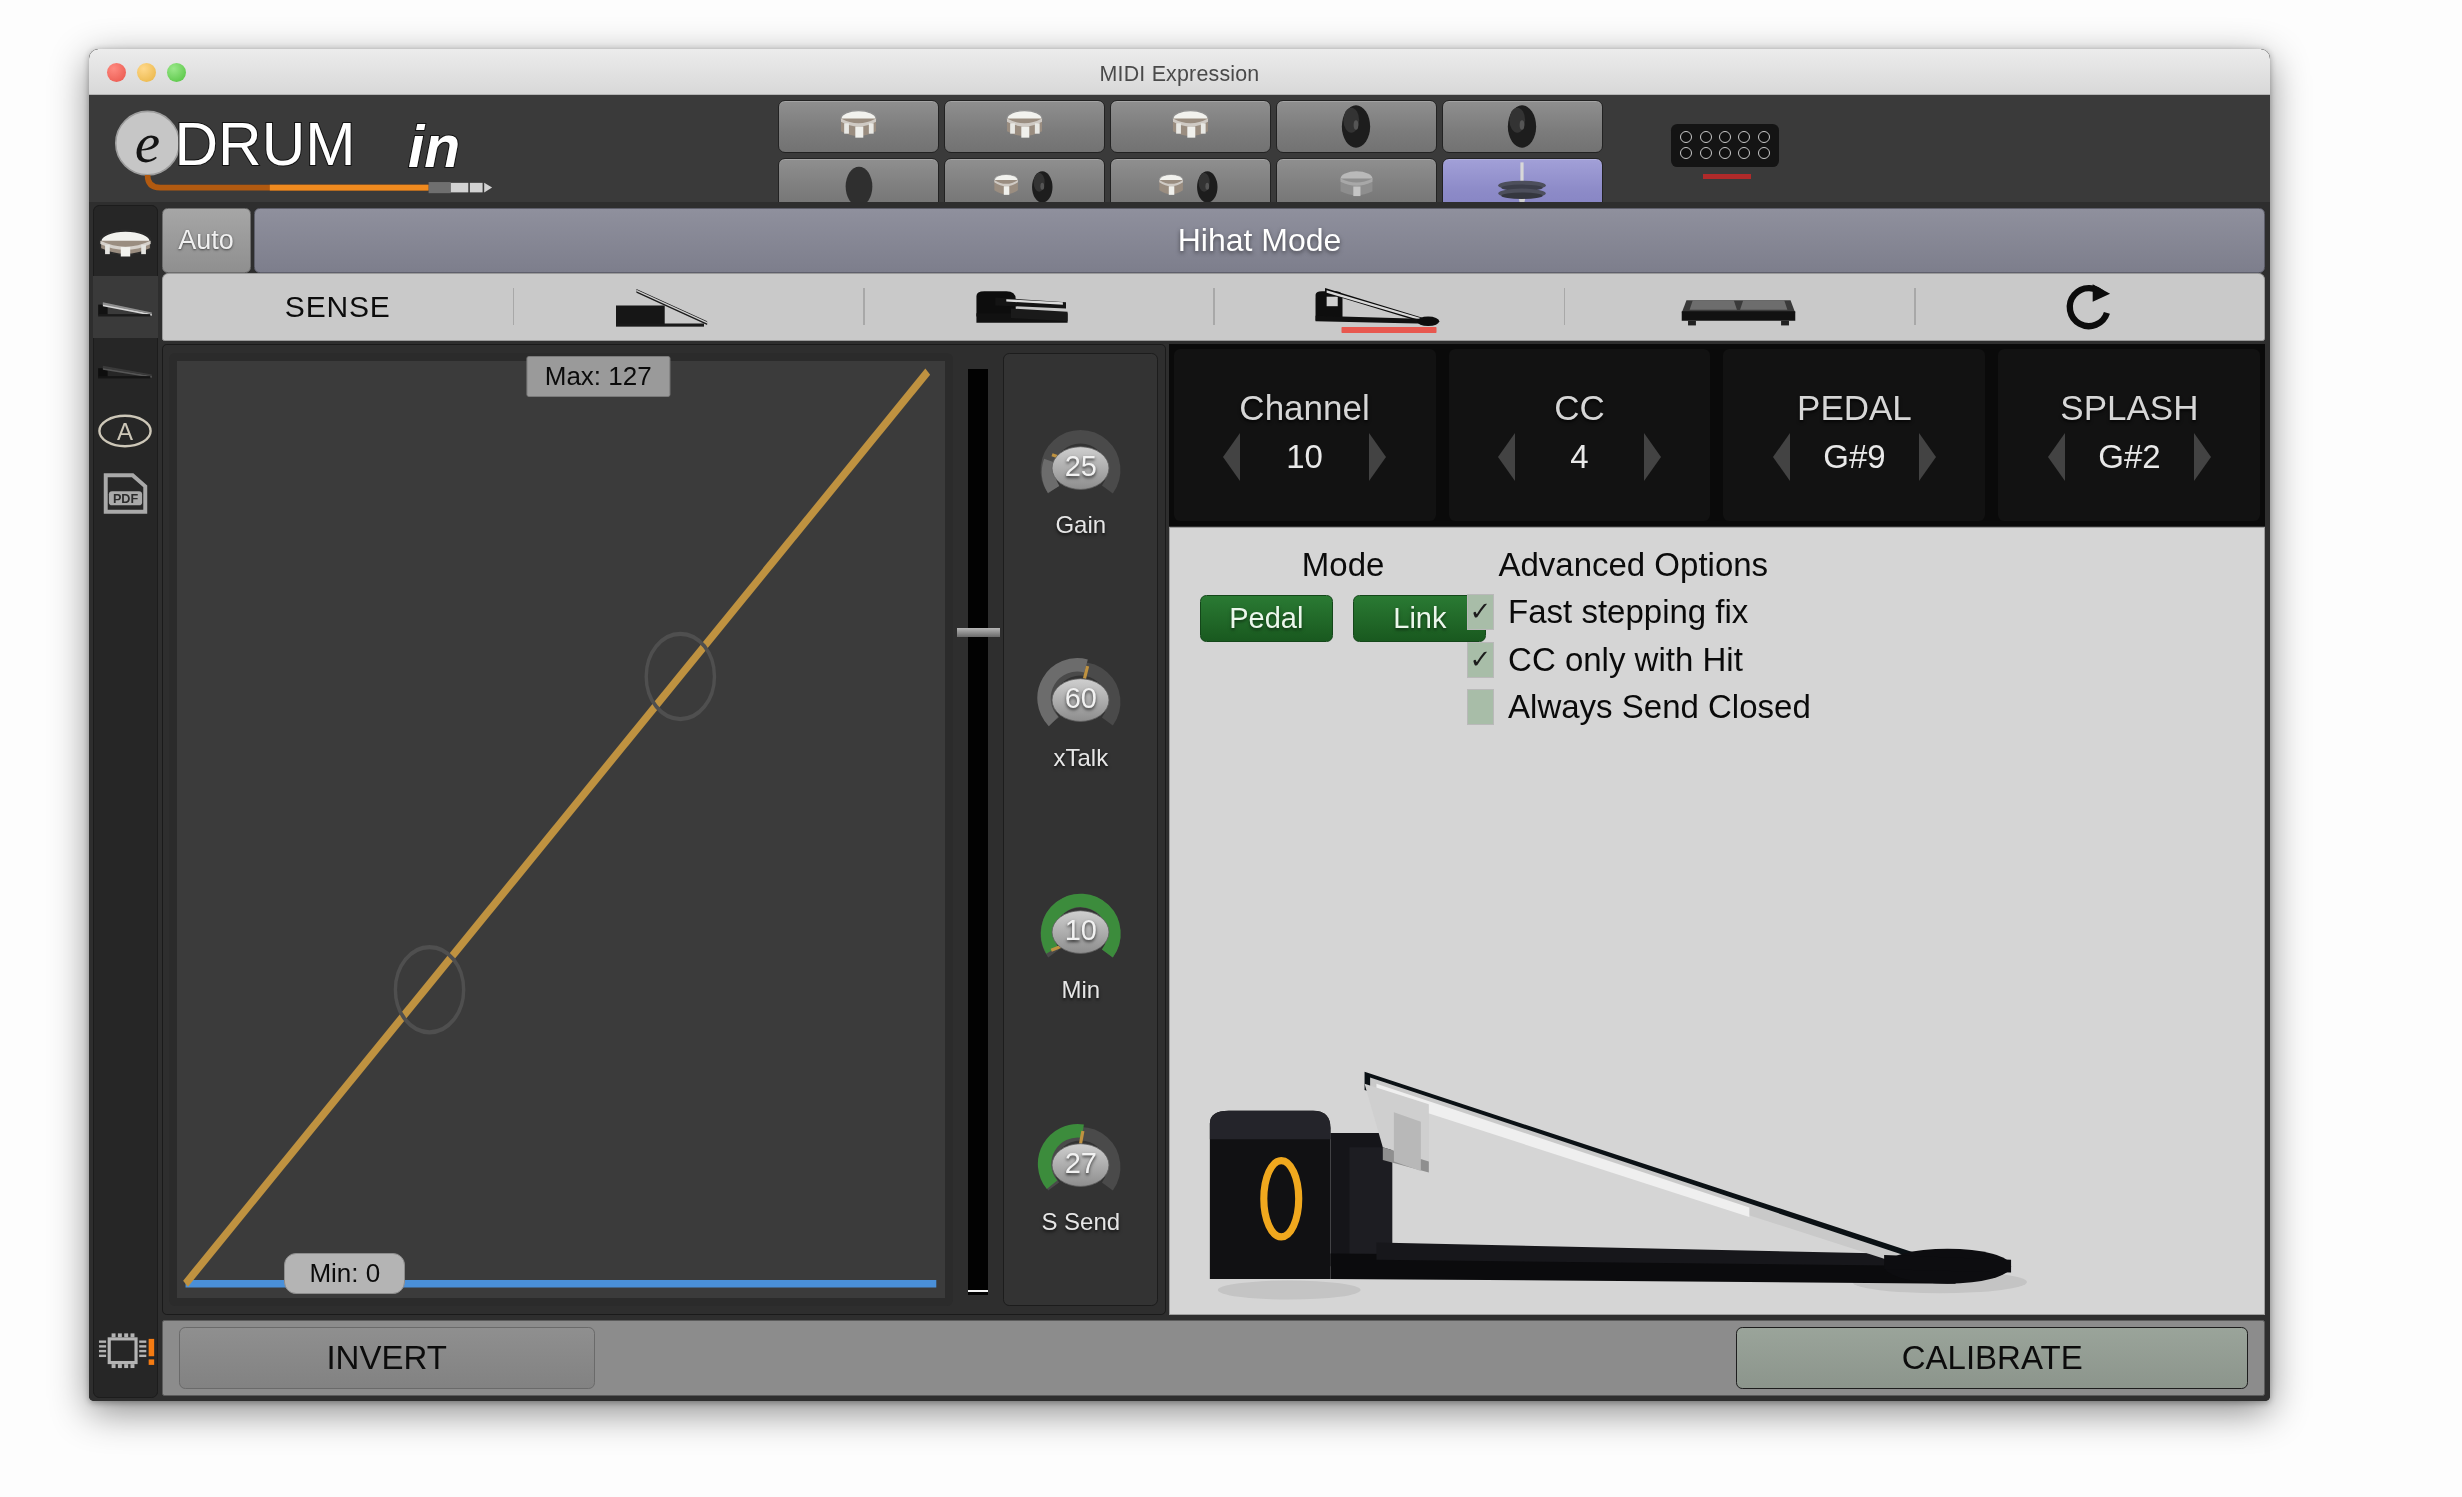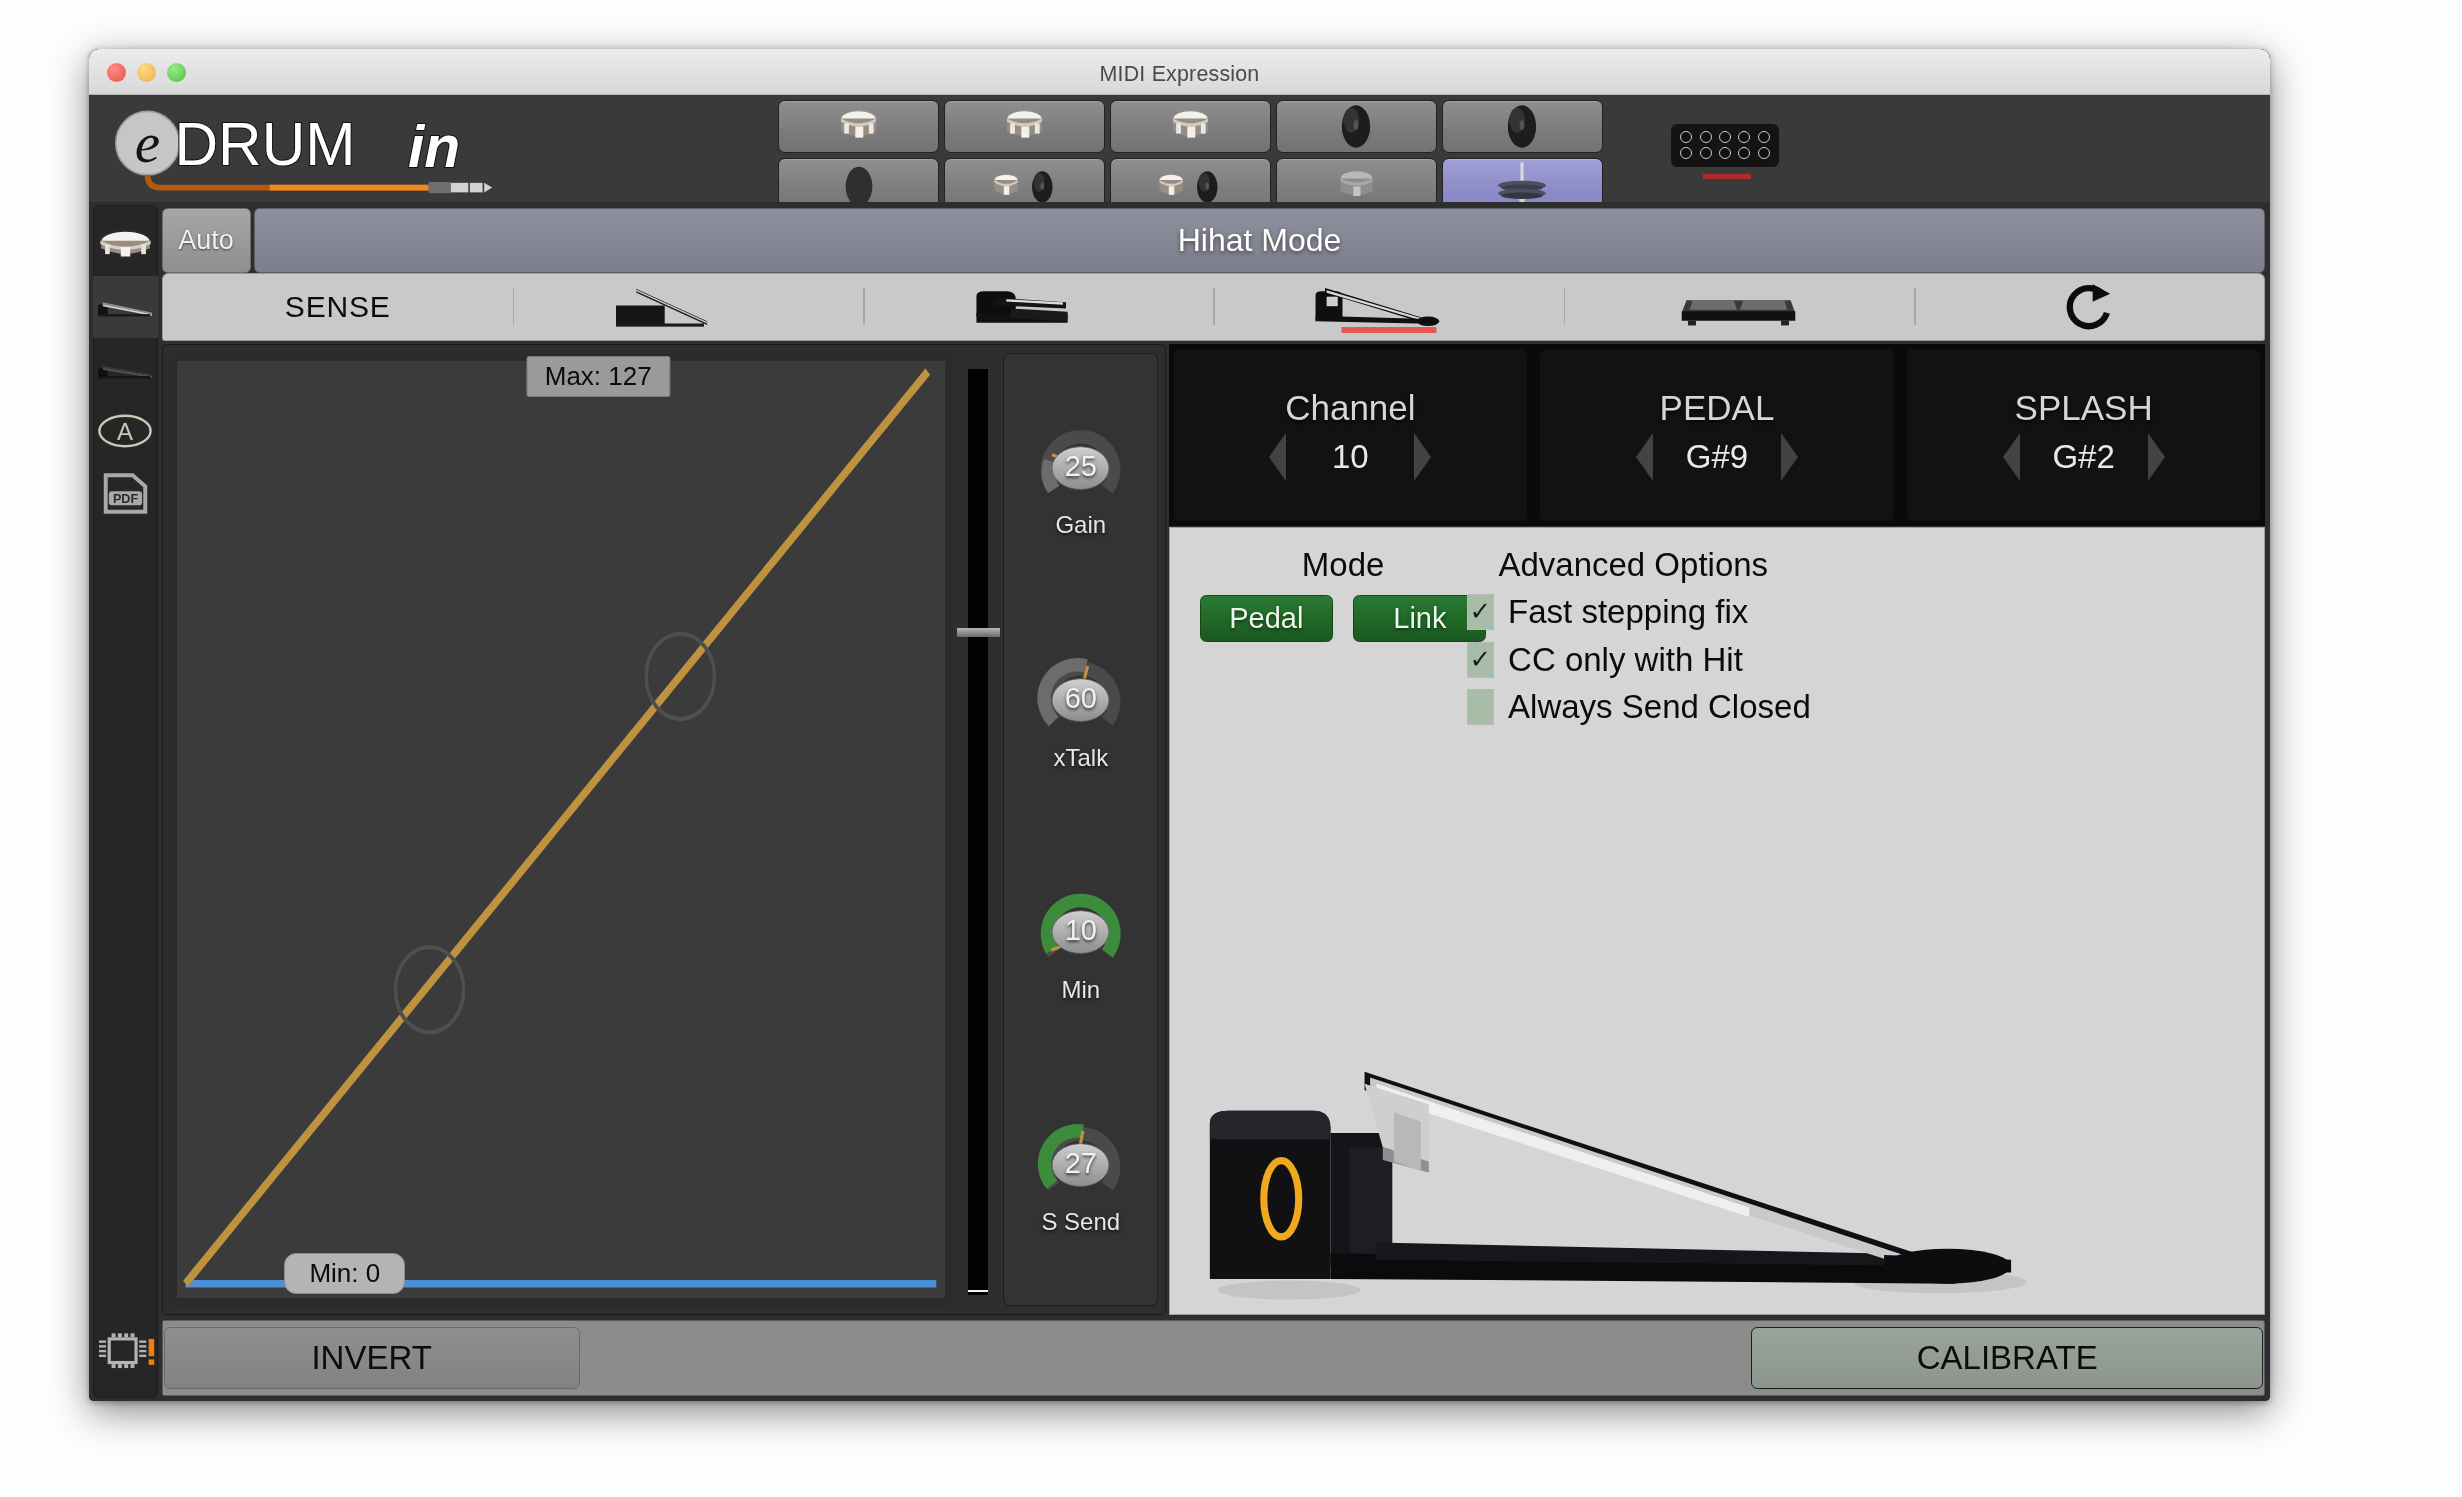--- a/index.html
+++ b/index.html
@@ -305,21 +305,21 @@
   }
 
   
   #bottombar {
     height: 76px; flex: 0 0 76px;
     margin-top: 4.8px;
     background: #8c8c8c;
     border: 0.8px solid #5b5b5b;
     border-radius: 2.4px;
     display: flex; align-items: center; justify-content: space-between;
-    padding: 0 1px;
+    padding: 0 16px;
   }
   #invert-btn {
     width: 416px; height: 62px;
     background: linear-gradient(180deg,#8f8f8f 0%, #828282 100%);
     border: 0.8px solid #6a6a6a;
     border-radius: 6.3px;
     display: flex; align-items: center; justify-content: center;
     font-size: 33px; color: #0c0c0c;
   }
   #calibrate-btn {
@@ -707,20 +707,28 @@
             <div id="midi-row">
               <div class="midi-cell">
                 <div class="midi-title">Channel</div>
                 <div class="midi-ctrl">
                   <div class="arrow-l"></div>
                   <div class="midi-value">10</div>
                   <div class="arrow-r"></div>
                 </div>
               </div>
               <div class="midi-cell">
+                <div class="midi-title">CC</div>
+                <div class="midi-ctrl">
+                  <div class="arrow-l"></div>
+                  <div class="midi-value">4</div>
+                  <div class="arrow-r"></div>
+                </div>
+              </div>
+              <div class="midi-cell">
                 <div class="midi-title">PEDAL</div>
                 <div class="midi-ctrl">
                   <div class="arrow-l"></div>
                   <div class="midi-value">G#9</div>
                   <div class="arrow-r"></div>
                 </div>
               </div>
               <div class="midi-cell">
                 <div class="midi-title">SPLASH</div>
                 <div class="midi-ctrl">

